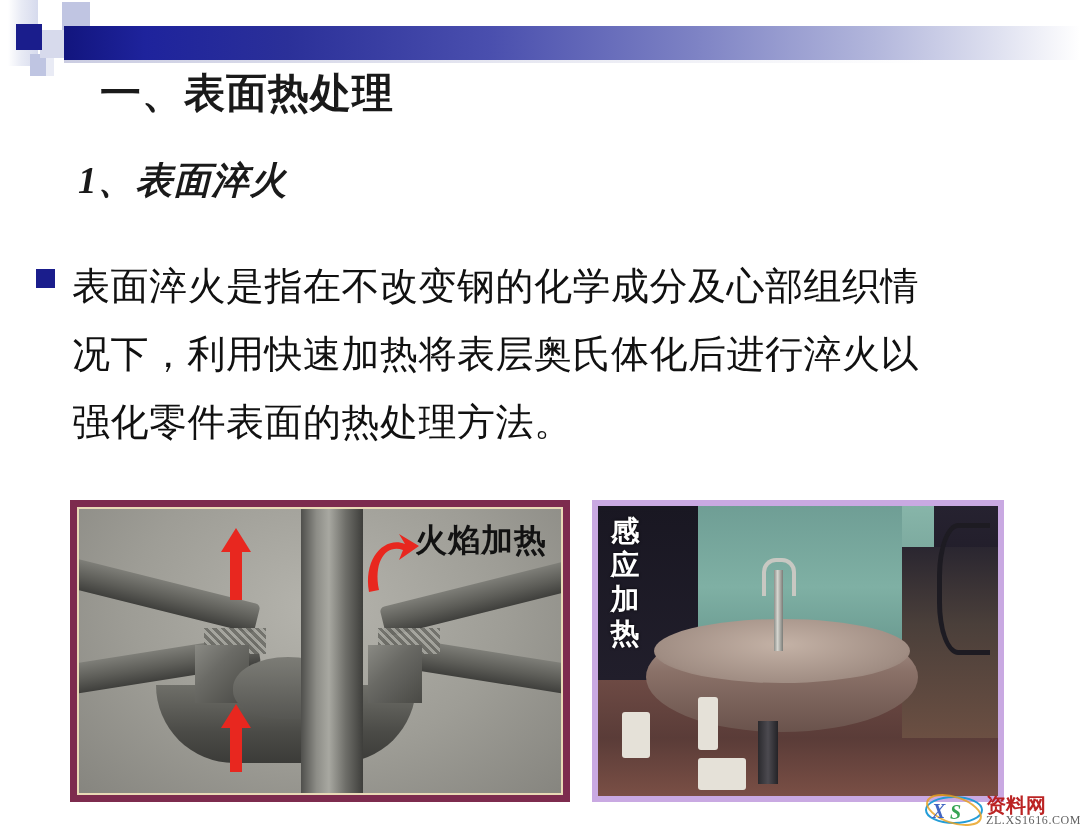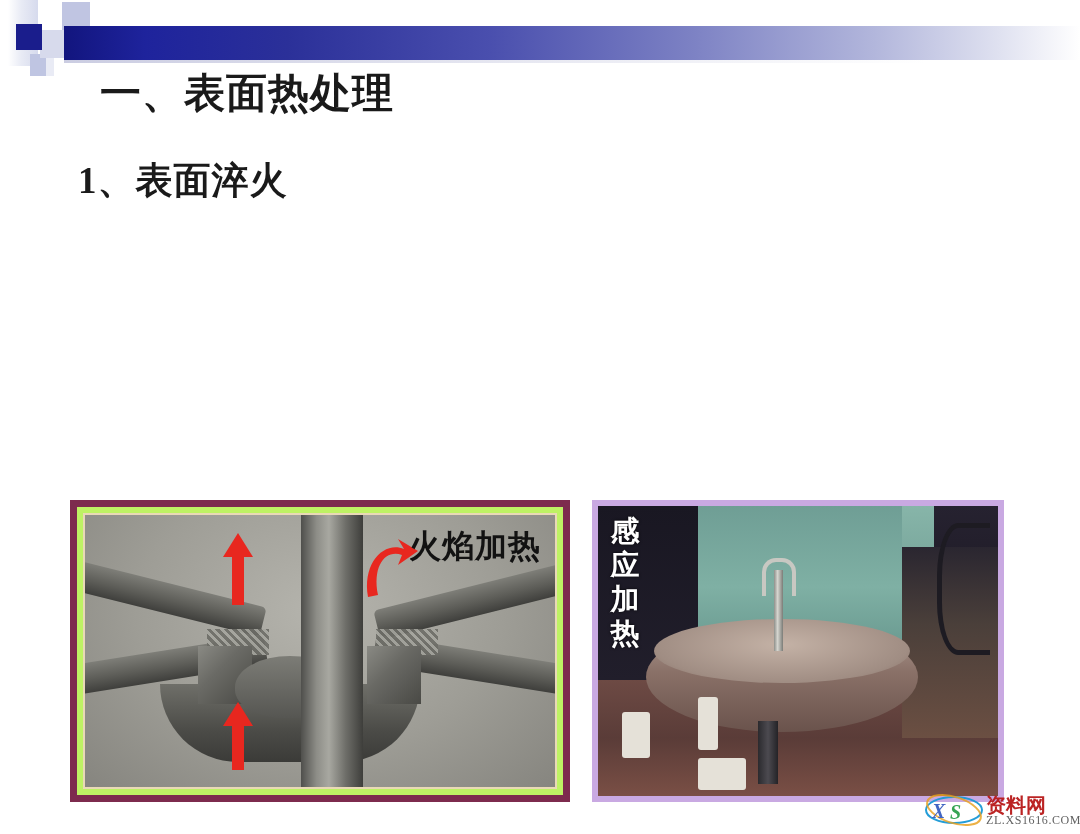--- a/index.html
+++ b/index.html
@@ -104,20 +104,21 @@
   }
   .title-sub {
     position: absolute;
     left: 78px; top: 156px;
     font-size: 37px;
     font-weight: bold;
     color: #1a1a1a;
     letter-spacing: 1px;
     white-space: nowrap;
     font-family: "Liberation Serif", "DejaVu Serif", serif;
+    font-style: italic;
   }
 
   
   .body-block {
     position: absolute;
     left: 36px; top: 252px;
     width: 1010px;
   }
   .bullet-row {
     display: flex;
@@ -150,21 +151,20 @@
     overflow: hidden;
   }
 
   
   .fig-left {
     left: 70px; top: 500px;
     width: 500px; height: 302px;
     border: 7px solid #7d2b4e;
     background: #bef264;
     box-sizing: border-box;
-    padding: 6px;
   }
   .fig-left-inner {
     position: relative;
     width: 100%;
     height: 100%;
     background: #9b9b94;
     overflow: hidden;
     border: 2px solid #e9d9b6;
     box-sizing: border-box;
   }
@@ -412,20 +412,30 @@
     <div class="deco-sq sq-lav-a"></div>
     <div class="deco-sq sq-lav-b"></div>
     <div class="deco-sq sq-navy"></div>
     <div class="header-bar"></div>
     <div class="header-bar-shadow"></div>
   </div>
 
   <div class="title-main">一、表面热处理</div>
   <div class="title-sub">1、表面淬火</div>
 
+  <div class="body-block">
+    <div class="bullet-row">
+      <div class="bullet-mark"></div>
+      <div class="body-text">
+        <span>表面淬火是指在不改变钢的化学成分及心部组织情</span>
+        <span>况下，利用快速加热将表层奥氏体化后进行淬火以</span>
+        <span>强化零件表面的热处理方法。</span>
+      </div>
+    </div>
+  </div>
 
   <div class="figure fig-left">
     <div class="fig-left-inner">
       <div class="ml-bg"></div>
       <div class="ml-arm a1"></div>
       <div class="ml-arm a2"></div>
       <div class="ml-arm a3"></div>
       <div class="ml-arm a4"></div>
       <div class="ml-disc"></div>
       <div class="ml-mesh m1"></div>

